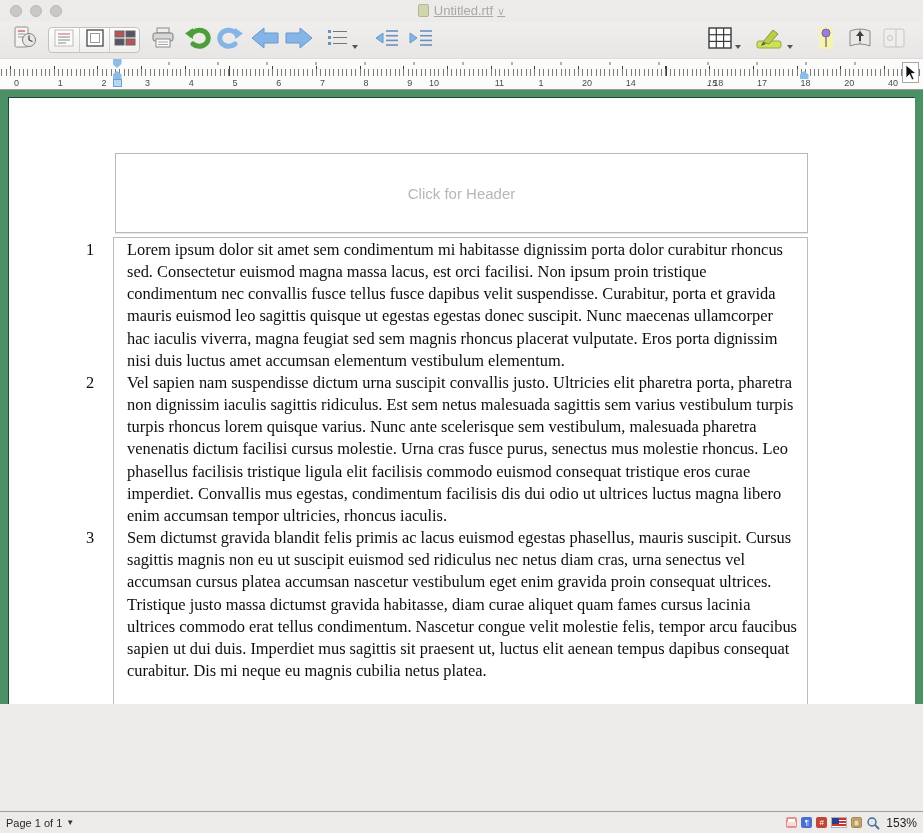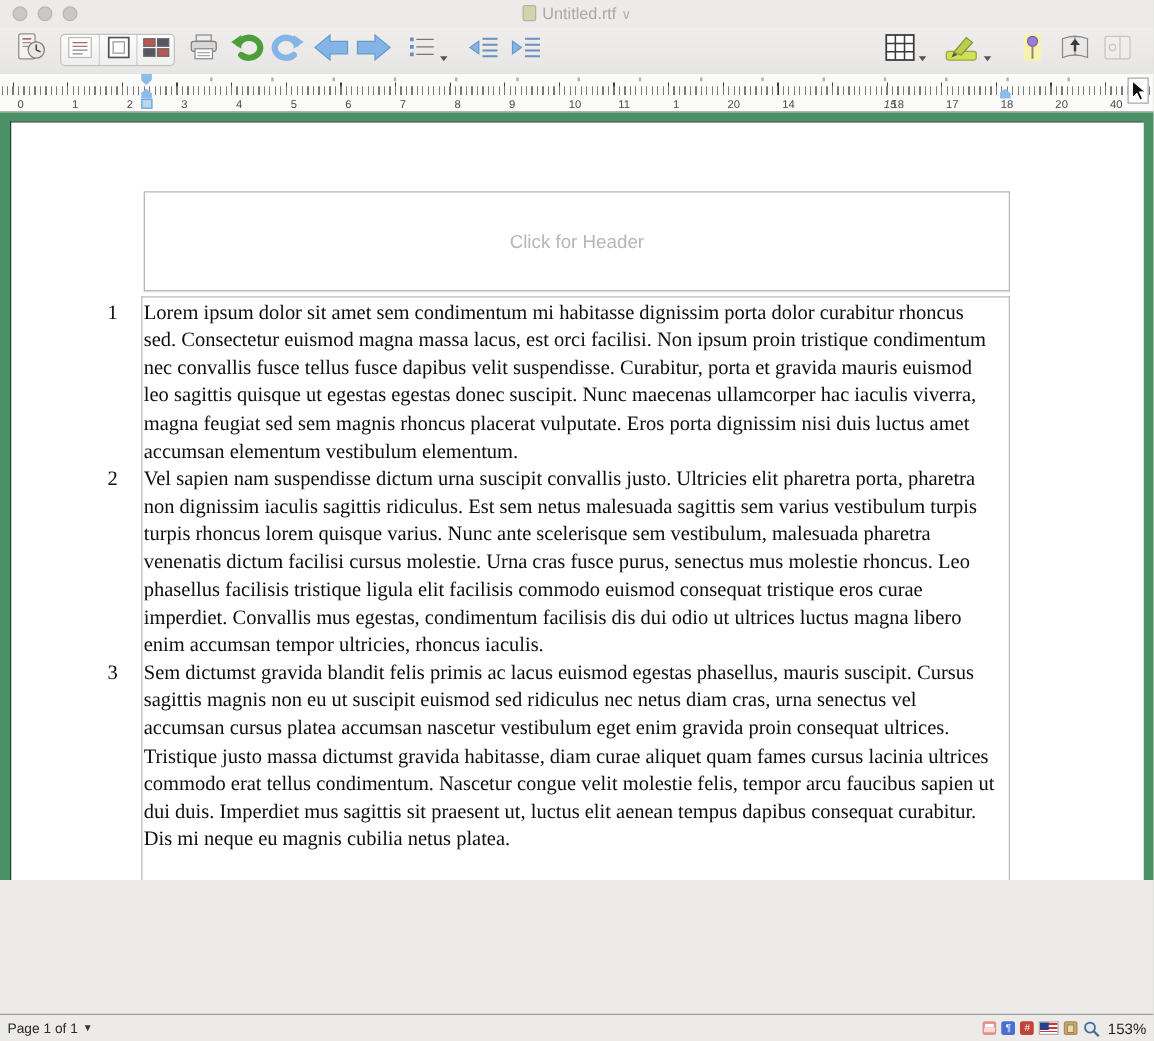--- a/index.html
+++ b/index.html
@@ -8,21 +8,21 @@
     position:relative; width:923px; height:833px; overflow:hidden;
     background:#ecebea; font-family:"Liberation Sans", sans-serif;
     -webkit-font-smoothing:antialiased;
   }
   
   .titlebar { position:absolute; top:0; left:0; right:0; height:22px; background:#ecebea; }
   .tlight { position:absolute; top:5px; width:12px; height:12px; border-radius:50%;
             background:#c9c8c6; border:1px solid #b8b7b5; }
   .tl-close{ left:10px; } .tl-min{ left:30px; } .tl-zoom{ left:50px; }
   .titlewrap { position:absolute; top:3px; left:0; right:0; text-align:center;
-               color:#a9a8a6; font-size:13px; }
+               color:#a9a8a6; font-size:13px;text-decoration:underline; }
   .doc-ico { display:inline-block; width:11px; height:13px; background:#d3d4ac;
              border:1px solid #b4b5a0; border-radius:2px; vertical-align:-2px; margin-right:5px; }
   .title-chev { color:#b5b4b2; font-size:11px; margin-left:4px; }
   
   .toolbar { position:absolute; top:22px; left:0; right:0; height:36px;
              display:flex; align-items:center; padding:0 10px;
              background:linear-gradient(#efeeed,#e7e6e5); }
   .tbtn { height:30px; min-width:30px; display:flex; align-items:center; justify-content:center; margin-right:4px; }
   .seg { display:flex; height:26px; border:1px solid #c3c2c1; border-radius:4px;
          background:linear-gradient(#fdfdfd,#f0efee); overflow:hidden; margin:0 8px 0 4px; }
@@ -54,21 +54,21 @@
   .headerbox { position:absolute; left:106px; top:55px; width:693px; height:80px;
                border:1px solid #b9b8b7; box-shadow:0 1px 0 rgba(0,0,0,.08);
                display:flex; align-items:center; justify-content:center; }
   .headerbox span { color:#b7b6b5; font-size:15px; }
   .textframe { position:absolute; left:104px; top:139px; width:695px; bottom:0;
                border:1px solid #bcbbba; border-bottom:none; }
   .bodytext { position:absolute; left:77px; top:141px; width:722px;
               font-family:"Liberation Serif", serif; font-size:16.4px; line-height:22.15px; color:#0e0e0e; }
   .prow { display:flex; }
   .pnum { width:27px; flex:none; }
-  .ptext { width:685px; flex:none; padding-left:2px; }
+  .ptext { width:685px; flex:none; padding-left:14px; }
   
   .statusbar { position:absolute; left:0; right:0; bottom:0; height:22px; background:#ecebea;
                border-top:1px solid #9f9e9d; display:flex; align-items:center; padding:0 6px;
                font-size:11px; color:#2a2a2a;text-align:center; }
   .sb-chev { font-size:8px; margin-left:4px; color:#333; }
   .sb-right { margin-left:auto; display:flex; align-items:center; gap:4px; }
   .sb-ico { width:11px; height:11px; border-radius:2px; display:flex; align-items:center;
             justify-content:center; color:#fff; font-size:8px; line-height:1; }
   .sb-pink { background:#e2908e; } .sb-blue { background:#4a6fd0; } .sb-red { background:#c24439; }
   .sb-tan { background:#c7a871; border:1px solid #a8894f; }
@@ -284,21 +284,21 @@
         <span class="ruler-num" style="left: 14px;">0</span>
         <span class="ruler-num" style="left: 57.7px;">1</span>
         <span class="ruler-num" style="left: 101.4px;">2</span>
         <span class="ruler-num" style="left: 145.1px;">3</span>
         <span class="ruler-num" style="left: 188.8px;">4</span>
         <span class="ruler-num" style="left: 232.5px;">5</span>
         <span class="ruler-num" style="left: 276.2px;">6</span>
         <span class="ruler-num" style="left: 319.9px;">7</span>
         <span class="ruler-num" style="left: 363.6px;">8</span>
         <span class="ruler-num" style="left: 407.3px;">9</span>
-        <span class="ruler-num" style="left: 455px; text-align: right;">10</span>
+        <span class="ruler-num" style="left: 429px; text-align: right;">10</span>
         <span class="ruler-num" style="left: 494.7px;">11</span>
         <span class="ruler-num" style="left: 538.4px;">1</span>
         <span class="ruler-num" style="left: 582.1px;">20</span>
         <span class="ruler-num" style="left: 625.8px;">14</span>
         <span class="ruler-num" style="left: 707px; font-style: italic;">15</span>
         <span class="ruler-num" style="left: 713.2px;">18</span>
         <span class="ruler-num" style="left: 756.9px;">17</span>
         <span class="ruler-num" style="left: 800.6px;">18</span>
         <span class="ruler-num" style="left: 844.3px;">20</span>
         <span class="ruler-num" style="left: 888px;">40</span>

